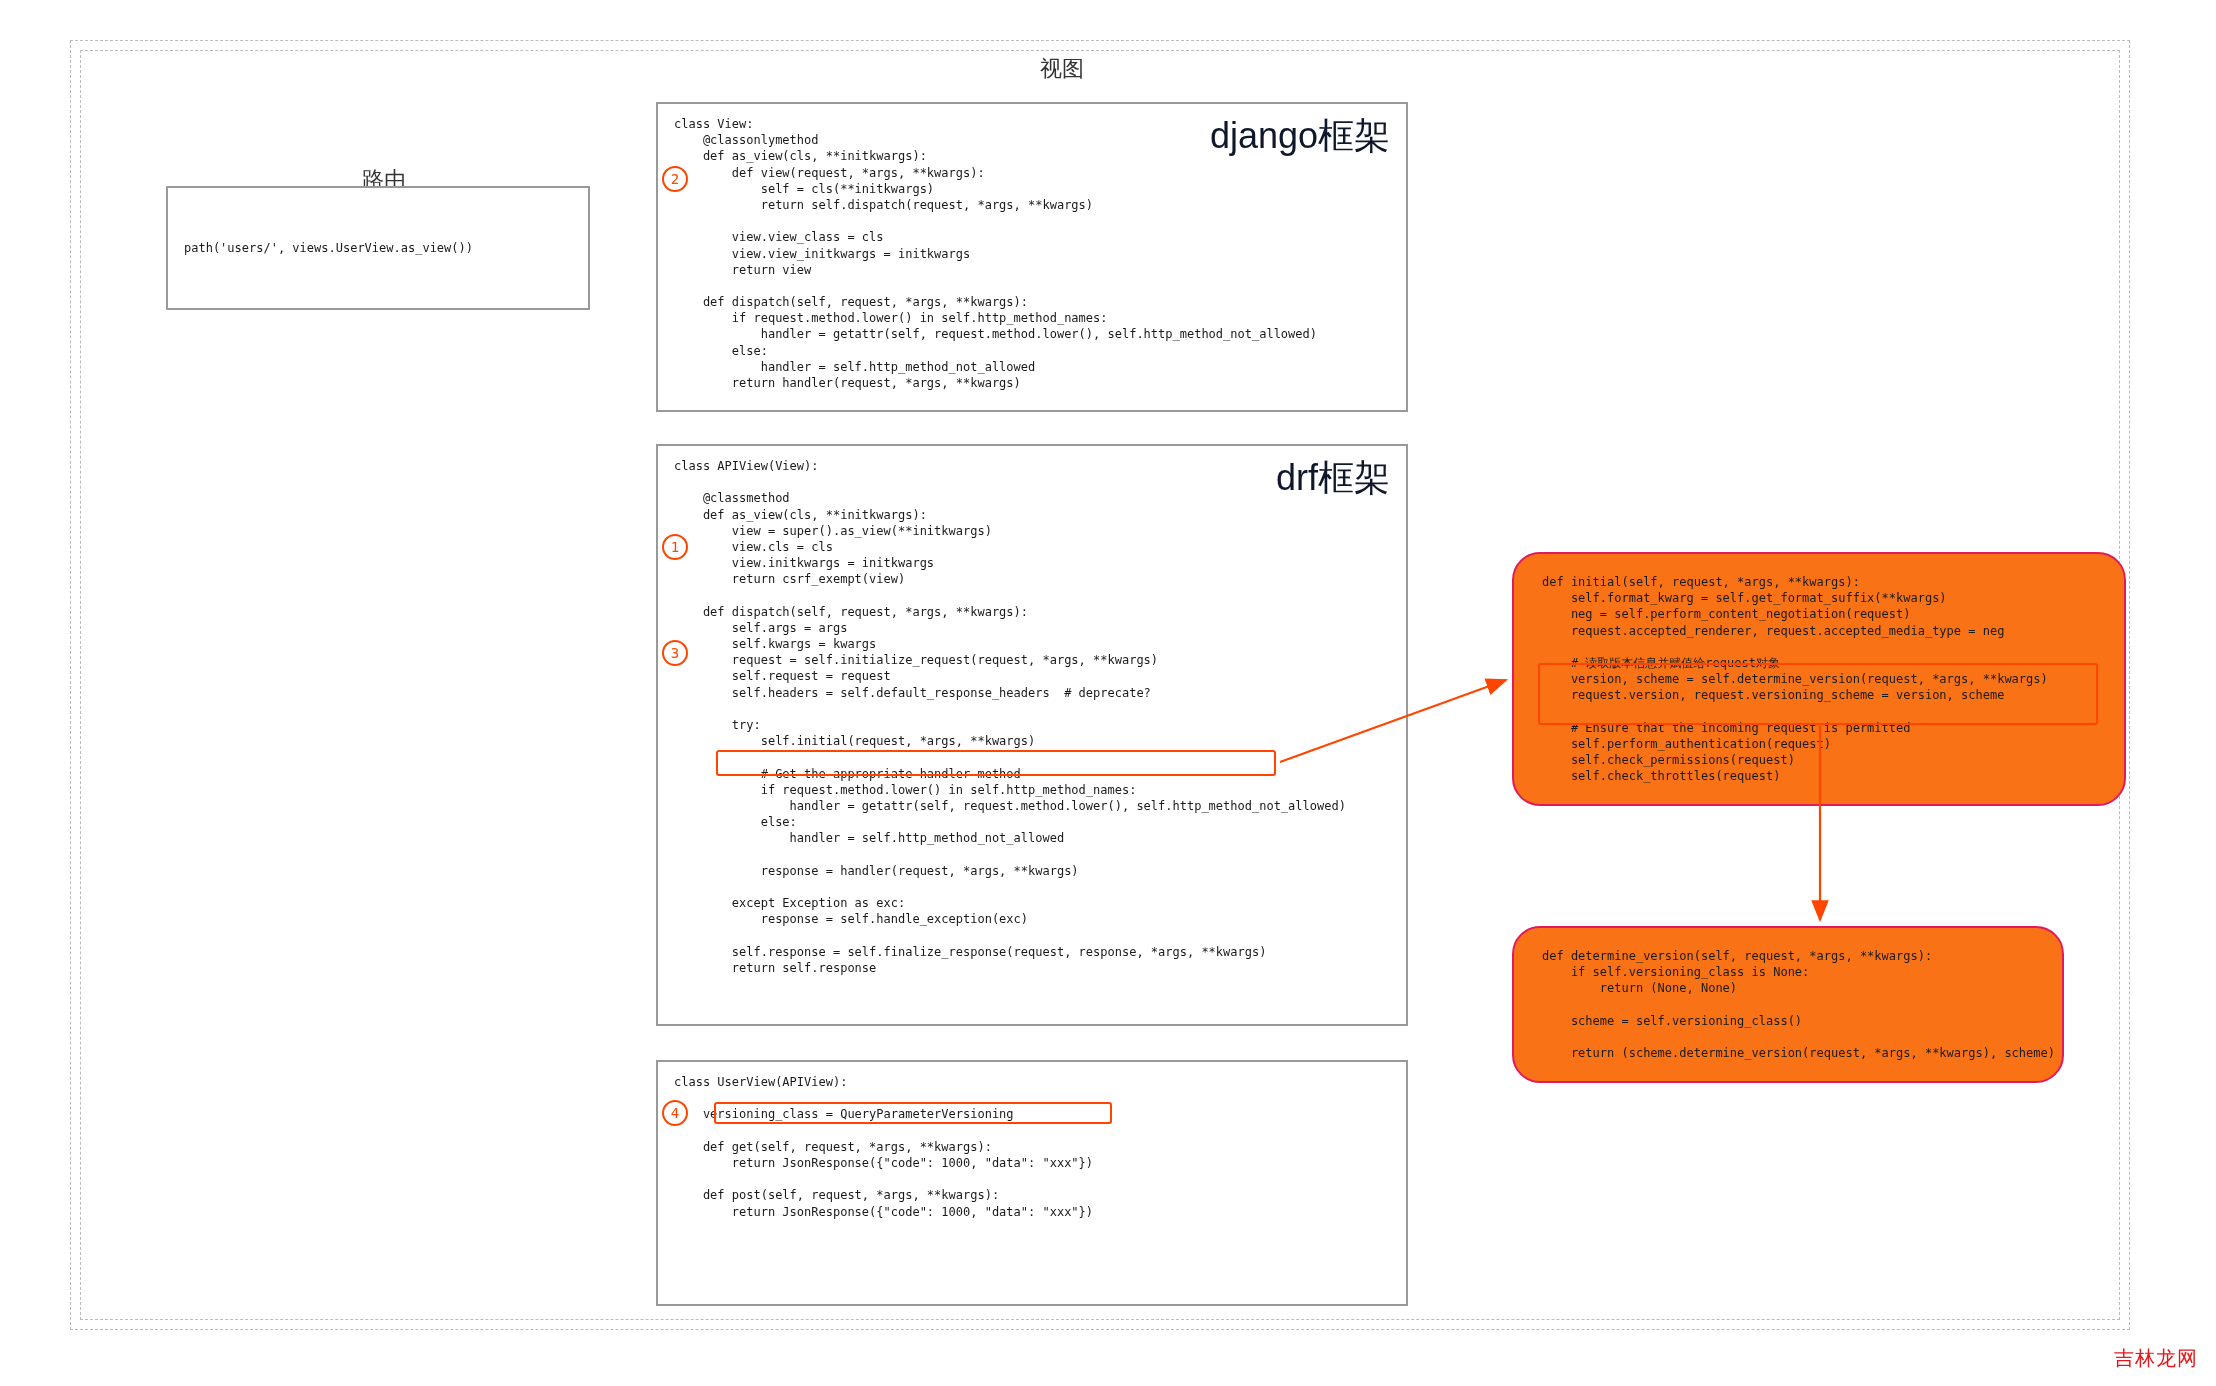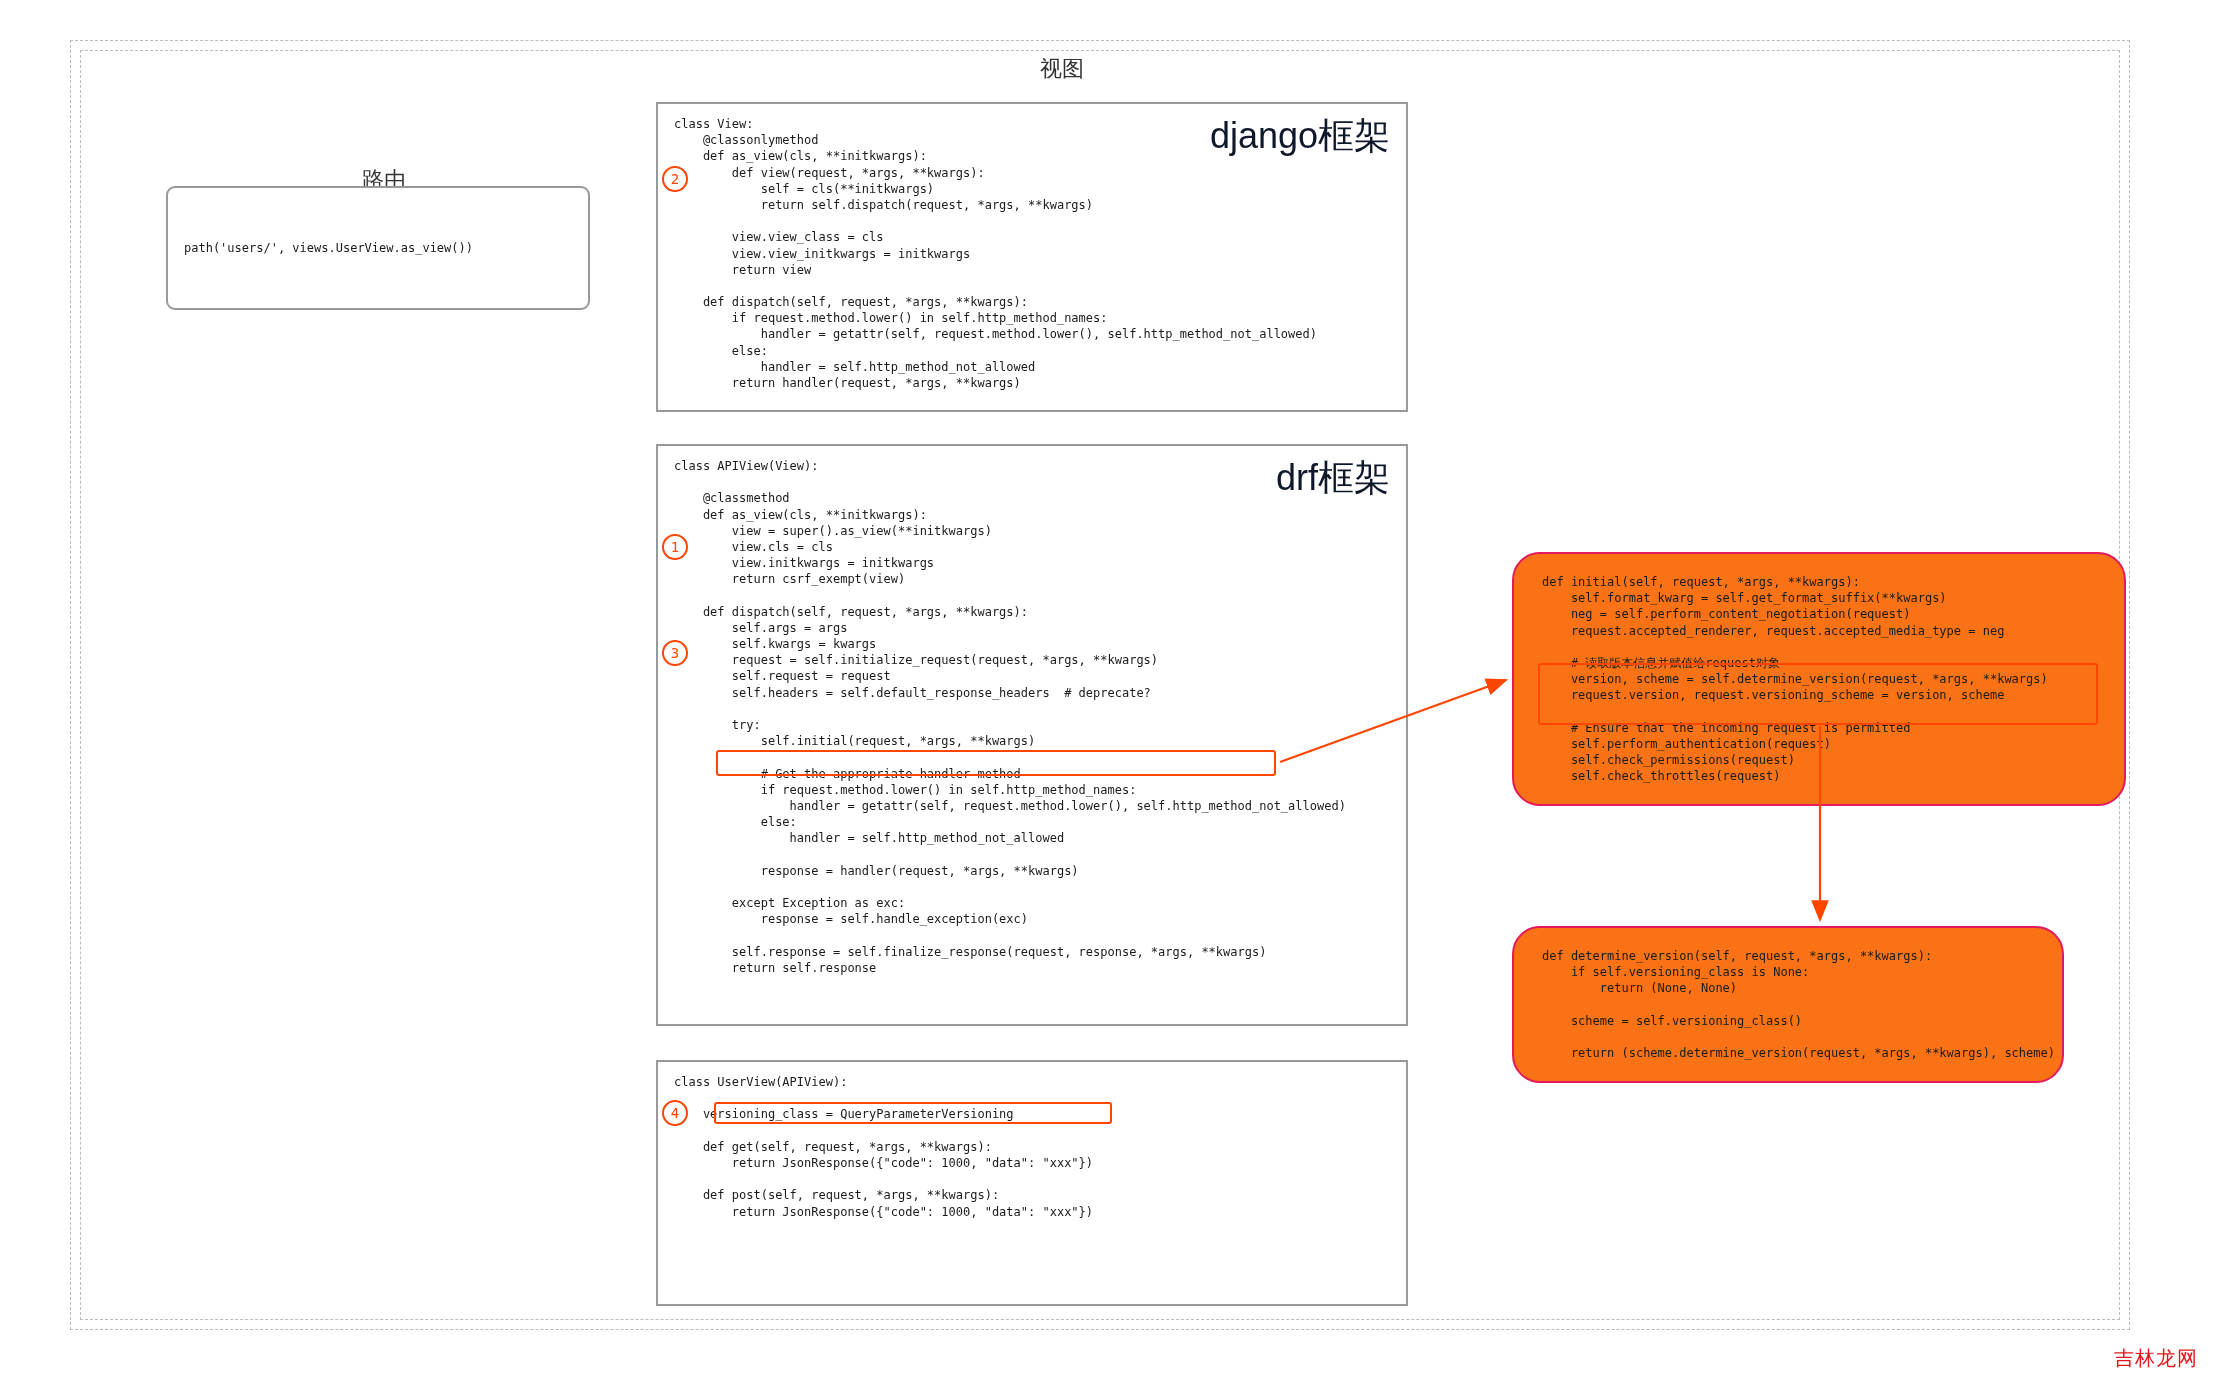--- a/index.html
+++ b/index.html
@@ -102,21 +102,21 @@
 </head>
 <body>
 
 <div class="outer-dashed">
   <div class="inner-dashed"></div>
 </div>
 
 <div class="section-title" style="top:54px; left:1040px;">视图</div>
 <div class="section-title" style="top:126px; left:362px;margin-top:39px;">路由</div>
 
-<div class="panel" style="top:186px; left:166px; width:424px; height:124px; display:flex; align-items:center;border-radius:9px;">
+<div class="panel" style="top:186px; left:166px; width:424px; height:124px; display:flex; align-items:center;">
   <pre class="code">path('users/', views.UserView.as_view())</pre>
 </div>
 
 <div class="panel" style="top:102px; left:656px; width:752px; height:310px;">
   <div class="panel-label">django框架</div>
   <pre class="code">class View:
     @classonlymethod
     def as_view(cls, **initkwargs):
         def view(request, *args, **kwargs):
             self = cls(**initkwargs)

